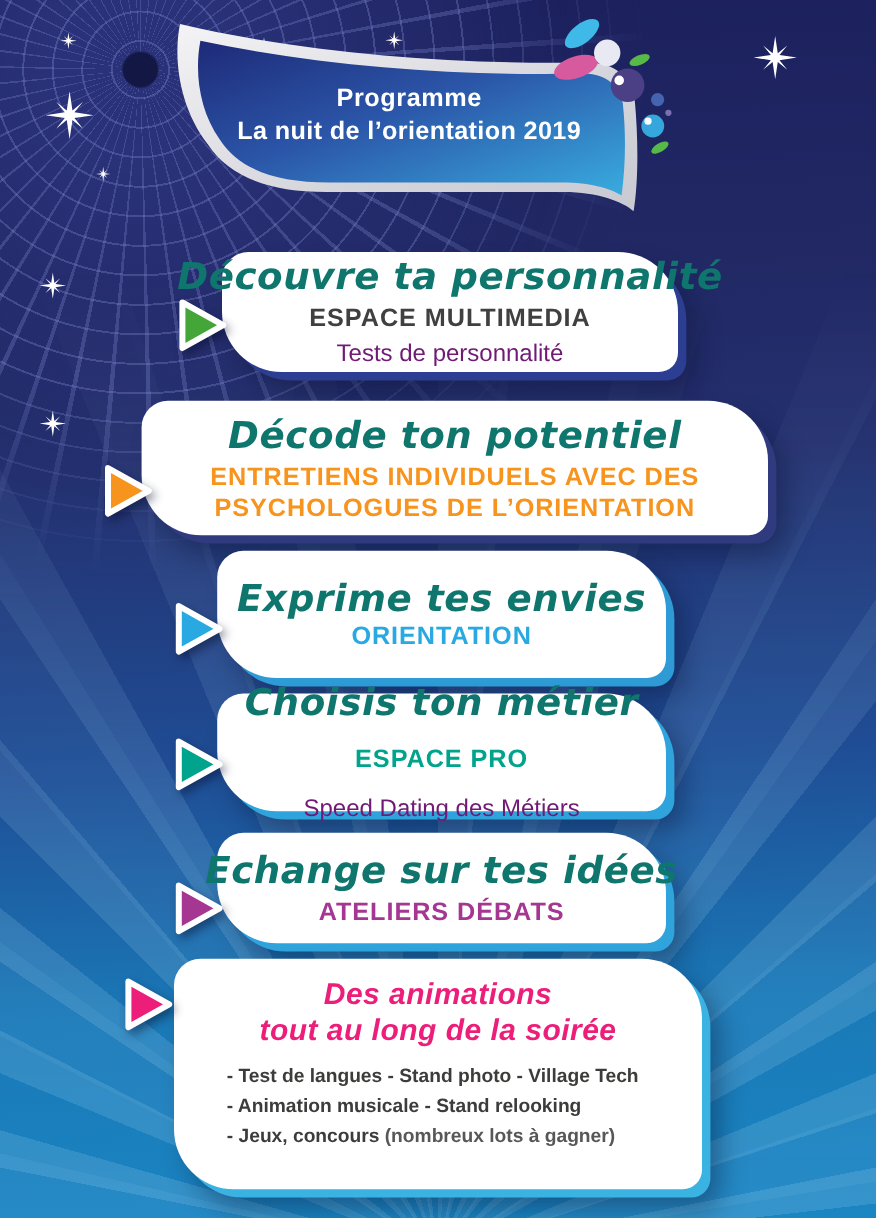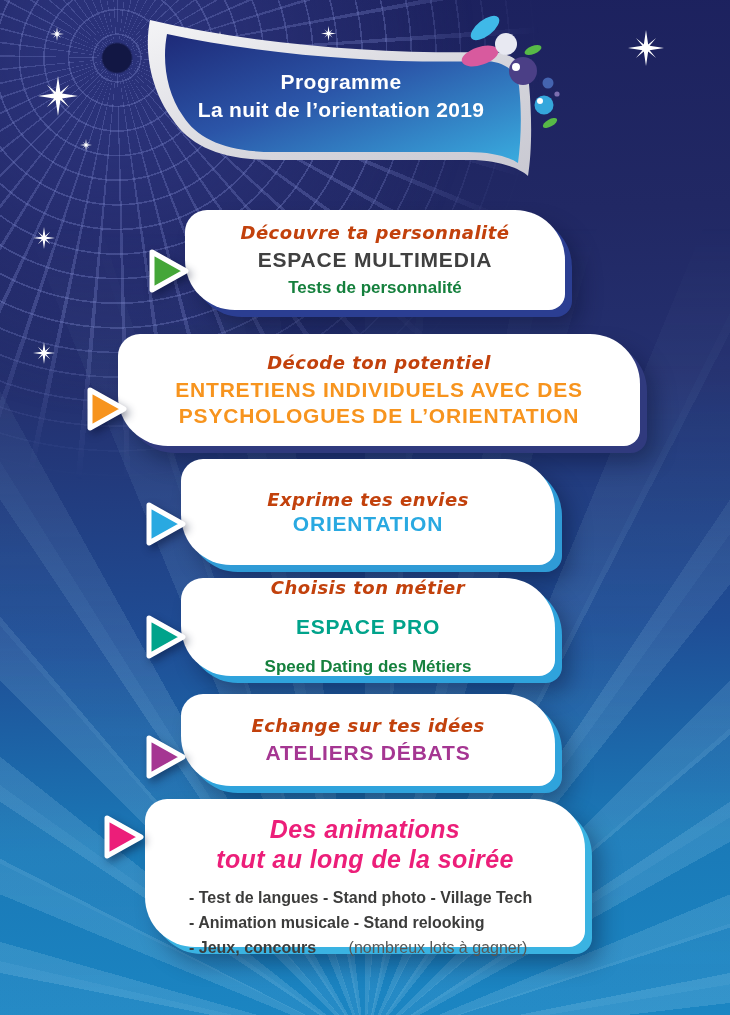--- a/index.html
+++ b/index.html
@@ -38,29 +38,29 @@
   .banner-kicker { position:absolute; left:0; right:0; top:58px; font-size:21px; font-weight:700; letter-spacing:.5px; }
   .banner-title  { position:absolute; left:0; right:0; top:86px; font-size:21px; font-weight:700; letter-spacing:.3px; white-space:nowrap; }
   .bubbles { position:absolute; left:455px; top:6px; width:120px; height:125px; }
   
   .card {
     position:absolute; background:#fff; border-radius:22px 50px 16px 50px;
     display:flex; flex-direction:column; align-items:center; justify-content:center;
     text-align:center;
   }
   .script {
-    color:#c2410c; font-style:italic; font-weight:700; font-size:18px;
+    color:#0f766e; font-style:italic; font-weight:700; font-size:31px;
     letter-spacing:.5px; white-space:nowrap; font-family:"DejaVu Sans", cursive, sans-serif;
   }
   .big { font-weight:800; font-size:21px; letter-spacing:.8px; margin-top:5px; white-space:nowrap; }
-  .sub { color:#15803d; font-weight:700; font-size:17px; margin-top:6px; white-space:nowrap; }
+  .sub { color:#701a75; font-weight:400; font-size:20px; margin-top:6px; white-space:nowrap; }
   .card6-head { font-style:italic; font-weight:800; font-size:25px; letter-spacing:.4px; line-height:1.18; white-space:nowrap; }
   .card6-list { width:100%; text-align:left; padding-left:44px; margin-top:12px; }
   .card6-list .item { color:#3C3C3B; font-weight:700; font-size:16px; line-height:1.55; white-space:nowrap; }
-  .item .light { font-weight:400; color:#575756;margin-left:28px; }
+  .item .light { font-weight:700; color:#575756; }
   
   .arrow { position:absolute; width:46px; height:50px; pointer-events:none; }
   .arrow svg { display:block; width:100%; height:100%; overflow:visible;
     filter:drop-shadow(3px 4px 4px rgba(5,10,40,.45)); }
 </style>
 </head>
 <body>
 
 <div class="poster">
   <div class="dome"></div>
@@ -190,21 +190,21 @@
   <div class="card" style="left: 181px; top: 694px; width: 374px; height: 92px; box-shadow: rgb(47, 163, 220) 7px 7px 0px, rgba(5, 10, 40, 0.38) 14px 16px 22px;">
     <div class="script">Echange sur tes idées</div>
     <div class="big" style="color: rgb(165, 54, 146);">ATELIERS DÉBATS</div>
   </div>
   <div class="arrow" style="left:143px;top:732px">
     <svg viewBox="0 0 46 50">
         <path d="M6,6 L40,25 L6,44 Z" stroke="#fff" stroke-width="5" stroke-linejoin="round" fill="#A53692"></path>
       </svg>
   </div>
 
-  <div class="card" style="left: 145px; top: 799px; width: 440px; height: 148px; justify-content: flex-start; padding-top: 16px; box-shadow: rgb(58, 179, 226) 7px 7px 0px, rgba(5, 10, 40, 0.38) 14px 16px 22px;">
+  <div class="card" style="left: 145px; top: 799px; width: 440px; height: 192px; justify-content: flex-start; padding-top: 16px; box-shadow: rgb(58, 179, 226) 7px 7px 0px, rgba(5, 10, 40, 0.38) 14px 16px 22px;">
     <div class="card6-head" style="color: rgb(236, 30, 121);">Des animations</div>
     <div class="card6-head" style="color: rgb(236, 30, 121);">tout au long de la soirée</div>
     <div class="card6-list">
       <div class="item">- Test de langues - Stand photo - Village Tech</div>
       <div class="item">- Animation musicale - Stand relooking</div>
       <div class="item"><span>- Jeux, concours </span><span class="light">(nombreux lots à gagner)</span></div>
     </div>
   </div>
   <div class="arrow" style="left:101px;top:812px">
     <svg viewBox="0 0 46 50">

